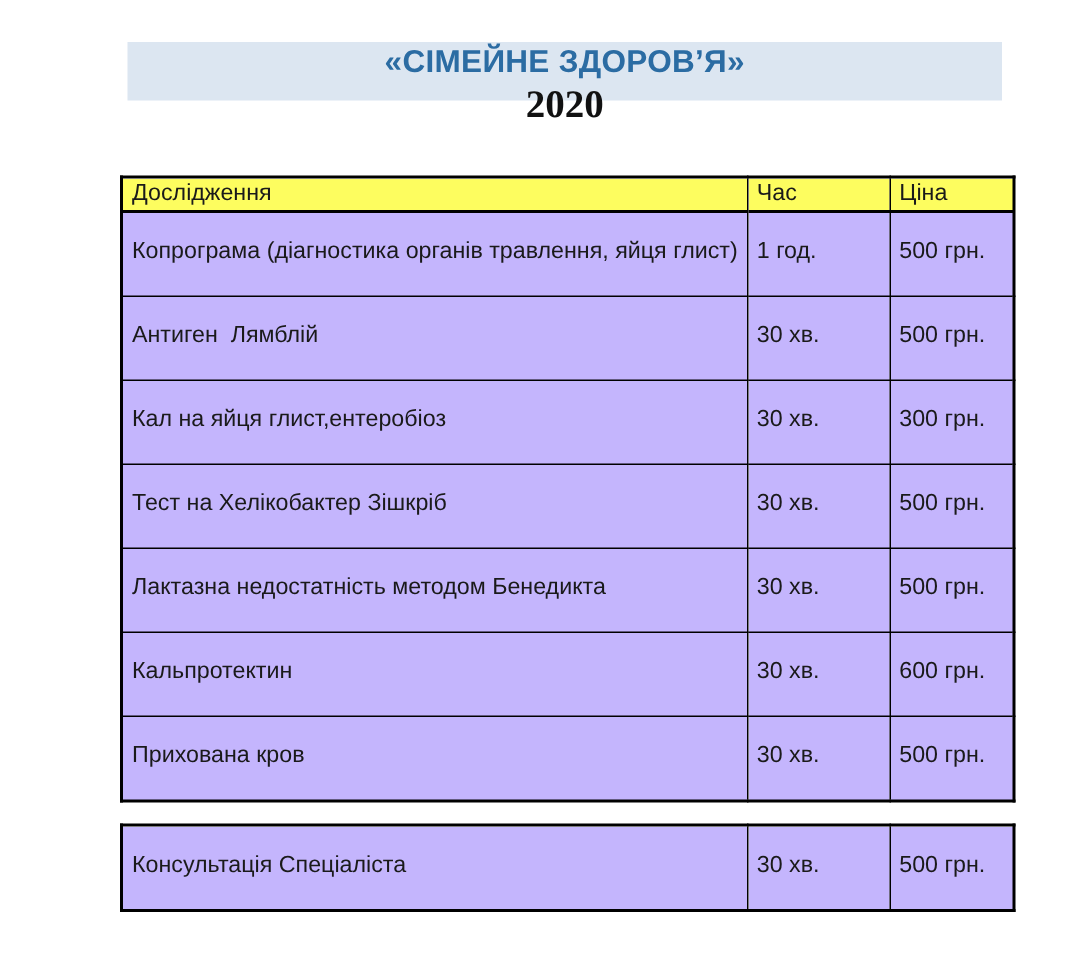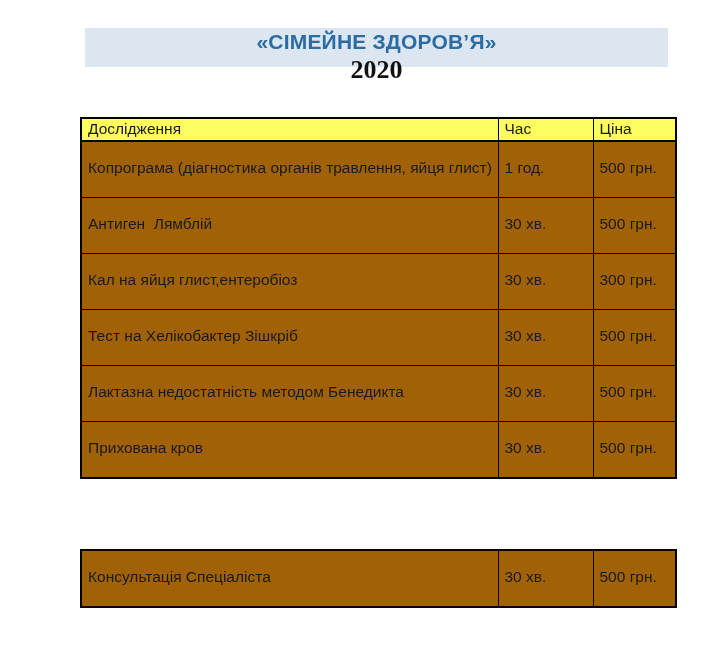--- a/index.html
+++ b/index.html
@@ -57,21 +57,21 @@
     white-space: pre-wrap;
   }
   table.price th {
     background: #fdfd5f;
     font-weight: normal;
     height: 20px;
     padding-top: 1px;
     border-bottom: 2px solid #000000;
   }
   table.price td {
-    background: #a16207;
+    background: #c4b5fd;
     height: 38px;
   }
   col.c0 { width: 417px; }
   col.c1 { width: 95px; }
   col.c2 { width: 83px; }
 </style>
 </head>
 <body>
 
 <div id="page">
@@ -113,20 +113,25 @@
           <td>Тест на Хелікобактер Зішкріб</td>
           <td>30 хв.</td>
           <td>500 грн.</td>
         </tr>
         <tr>
           <td>Лактазна недостатність методом Бенедикта</td>
           <td>30 хв.</td>
           <td>500 грн.</td>
         </tr>
         <tr>
+          <td>Кальпротектин</td>
+          <td>30 хв.</td>
+          <td>600 грн.</td>
+        </tr>
+        <tr>
           <td>Прихована кров</td>
           <td>30 хв.</td>
           <td>500 грн.</td>
         </tr>
       </tbody>
   </table>
 
   <table class="price" id="consultation-table">
     <colgroup>
         <col class="c0">

